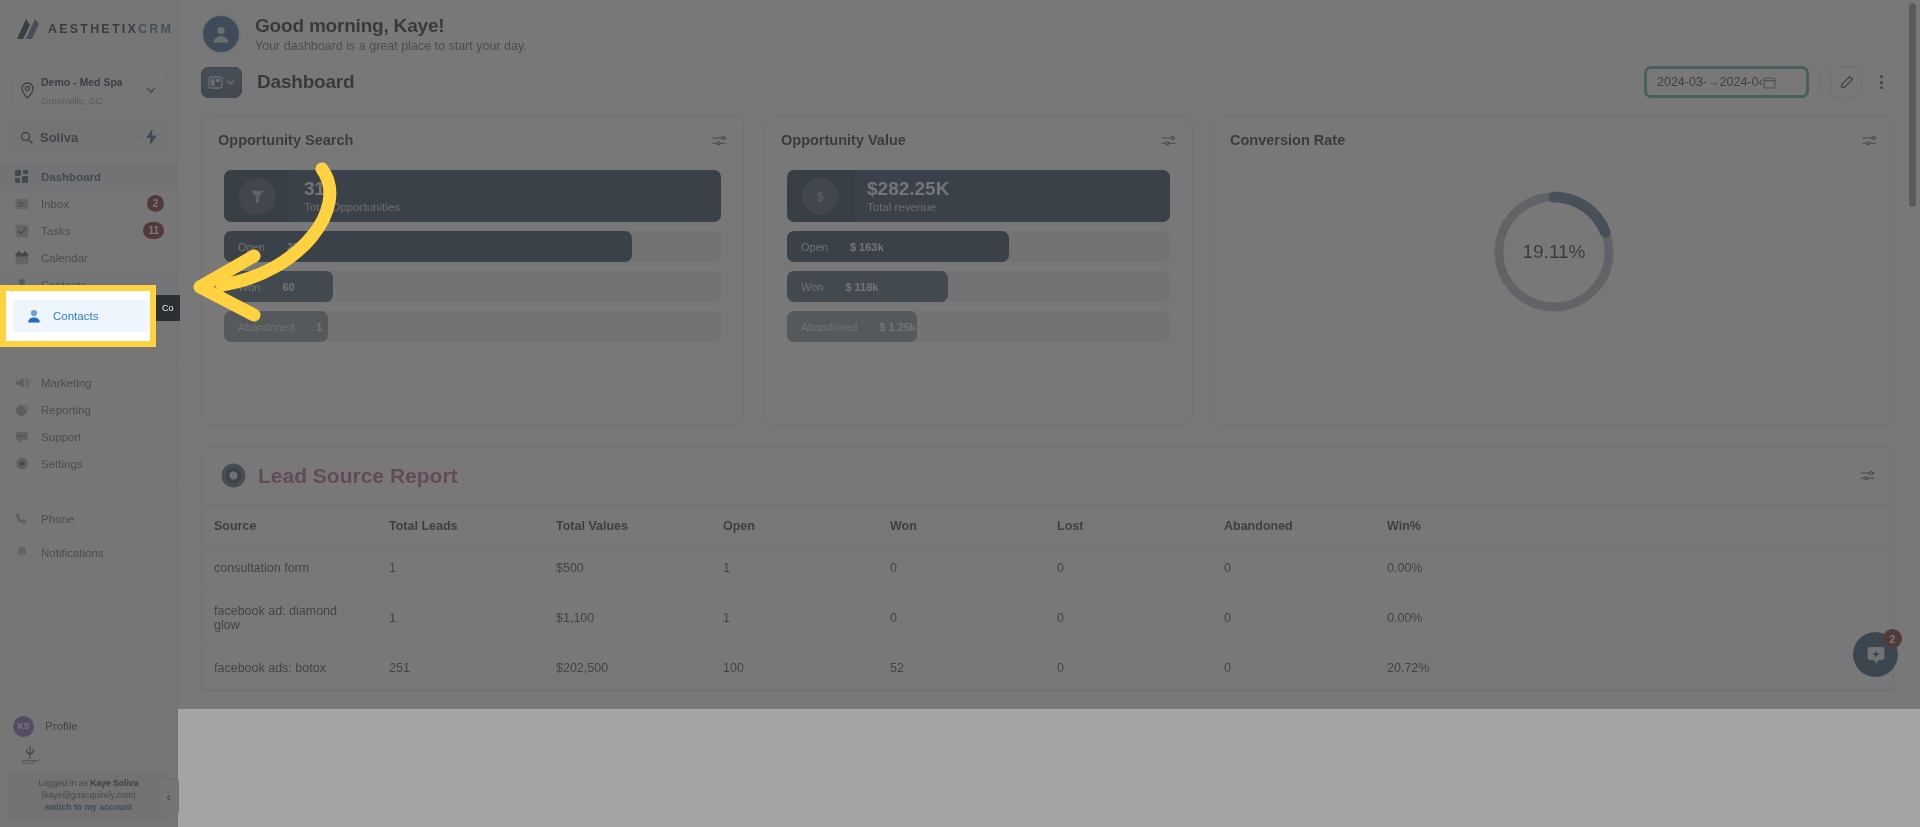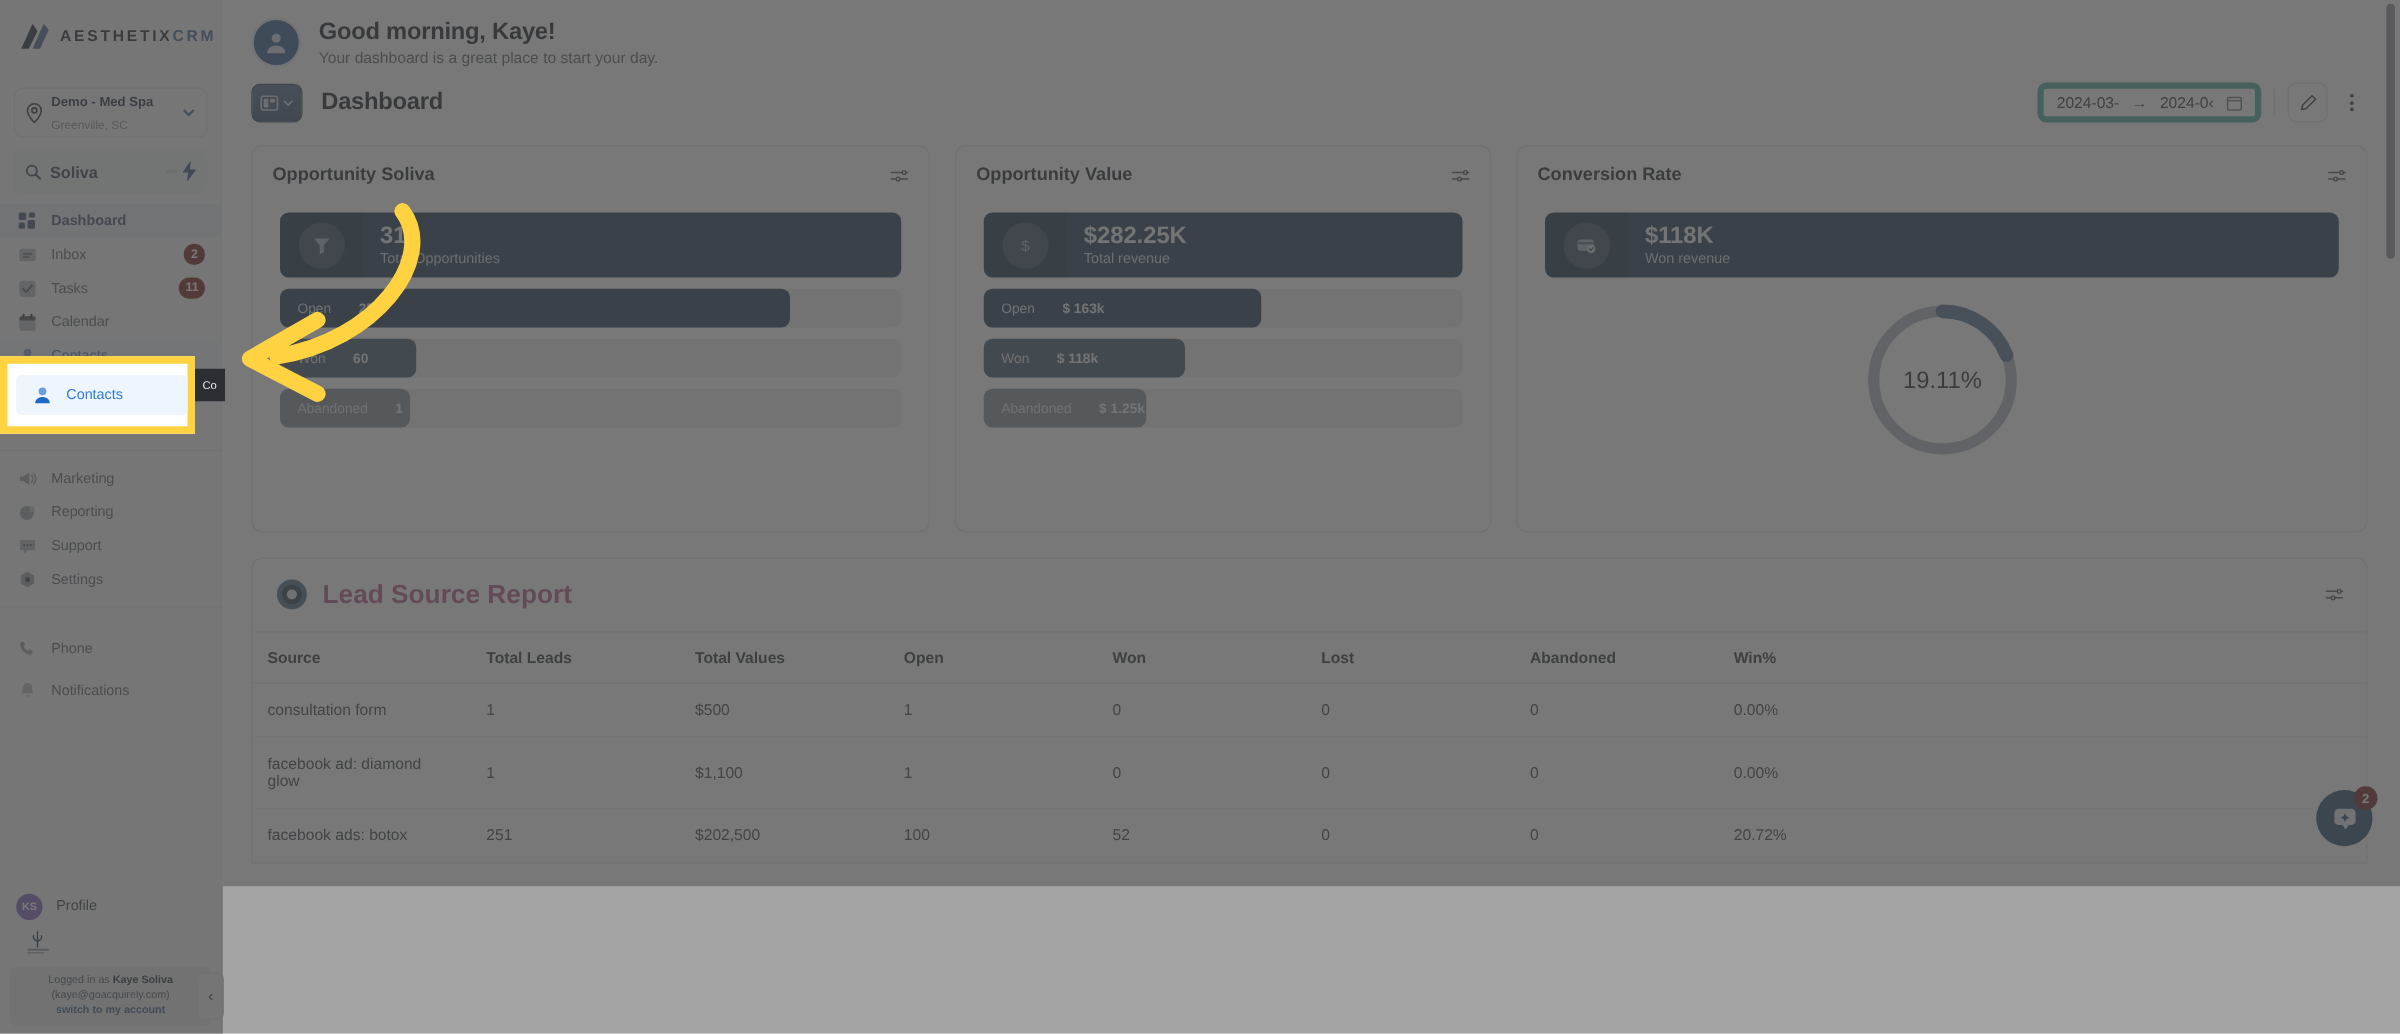--- a/index.html
+++ b/index.html
@@ -97,22 +97,22 @@
   .toolbar { display: flex; align-items: center; padding: 12px 26px 0 23px; }
   .layout-btn {
     width: 41px; height: 31px; border-radius: 7px;
     background: linear-gradient(180deg,#3e6ea8,#2a5585);
     display: flex; align-items: center; justify-content: center; gap: 3px;
     border: 1px solid #2a4e79;
   }
   .page-title { font-size: 19px; font-weight: 700; color: #15202e; margin-left: 15px; letter-spacing: -0.2px; }
   .toolbar .spacer { flex: 1; }
   .daterange {
-    height: 32px; border: 5px solid #14b8a6; border-radius: 7px; display: flex; align-items: center;
-    gap: 10px; padding: 0 10px; font-size: 12.5px; color: #2b3440; min-width: 165px;
+    height: 32px; border: 3px solid #14b8a6; border-radius: 7px; display: flex; align-items: center;
+    padding: 0 10px; font-size: 12.5px; color: #2b3440; min-width: 165px;
   }
   .daterange .dv { white-space: nowrap; overflow: hidden; max-width: 58px; }
   .vdiv { width: 1px; height: 22px; background: #e0e4e8; margin: 0 10px; }
   .icon-btn {
     width: 32px; height: 32px; border: 1px solid #dfe3e8; border-radius: 7px;
     display: flex; align-items: center; justify-content: center;
   }
   .kebab { width: 26px; height: 30px; display: flex; flex-direction: column; align-items: center; justify-content: center; gap: 2.5px; margin-left: 6px; }
   .kebab i { width: 3px; height: 3px; border-radius: 50%; background: #39424d; display: block; }
 
@@ -464,21 +464,21 @@
           <i></i>
             <i></i>
             <i></i>
         </div>
       </div>
 
       <section class="cards">
 
         <div class="card c1">
           <div class="card-hd">
-            <span class="card-title">Opportunity Soliva</span>
+            <span class="card-title">Opportunity Search</span>
             <span class="spacer"></span>
             <svg class="slider-ico" viewBox="0 0 15 13">
               <path d="M1 4h9M12.4 4h1.6M1 9.2h4.2M7.6 9.2H14" stroke="#4e565f" stroke-width="1.1" stroke-linecap="round"></path>
               <circle cx="11.3" cy="4" r="1.5" fill="none" stroke="#4e565f" stroke-width="1.1"></circle>
               <circle cx="6.5" cy="9.2" r="1.5" fill="none" stroke="#4e565f" stroke-width="1.1"></circle>
             </svg>
           </div>
           <div class="bars">
             <div class="hero-bar">
               <span class="hero-icon-wrap">
@@ -563,36 +563,20 @@
           <div class="card-hd">
             <span class="card-title">Conversion Rate</span>
             <span class="spacer"></span>
             <svg class="slider-ico" viewBox="0 0 15 13">
               <path d="M1 4h9M12.4 4h1.6M1 9.2h4.2M7.6 9.2H14" stroke="#4e565f" stroke-width="1.1" stroke-linecap="round"></path>
               <circle cx="11.3" cy="4" r="1.5" fill="none" stroke="#4e565f" stroke-width="1.1"></circle>
               <circle cx="6.5" cy="9.2" r="1.5" fill="none" stroke="#4e565f" stroke-width="1.1"></circle>
             </svg>
           </div>
           <div class="bars">
-            <div class="hero-bar">
-              <span class="hero-icon-wrap">
-                <span class="hero-circ">
-                  <svg width="18" height="18" viewBox="0 0 18 18">
-                    <rect x="2" y="4.5" width="13" height="9" rx="2" fill="#9fb3c6"></rect>
-                    <rect x="2" y="6.6" width="13" height="1.8" fill="#4a6e8c"></rect>
-                    <circle cx="13" cy="12.2" r="3.3" fill="#cddae6"></circle>
-                    <path d="M11.5 12.2l1.1 1.1 2-2.2" fill="none" stroke="#2b5070" stroke-width="1.1" stroke-linecap="round"></path>
-                  </svg>
-                </span>
-              </span>
-              <span class="hero-txt">
-                <span class="hero-num">$118K</span>
-                <span class="hero-sub" style="display:block">Won revenue</span>
-              </span>
-            </div>
             <div class="donut-wrap">
               <svg width="132" height="132" viewBox="0 0 132 132">
                 <circle cx="66" cy="66" r="55" fill="none" stroke="#aab6c4" stroke-width="9"></circle>
                 <circle cx="66" cy="66" r="55" fill="none" stroke="#3d79ab" stroke-width="11" stroke-linecap="round" stroke-dasharray="66 280" transform="rotate(-90 66 66)"></circle>
                 <text class="donut-val" x="66" y="72" text-anchor="middle" font-size="19" font-family="Liberation Sans, sans-serif" fill="#1d2733">19.11%</text>
               </svg>
             </div>
           </div>
         </div>
       </section>

